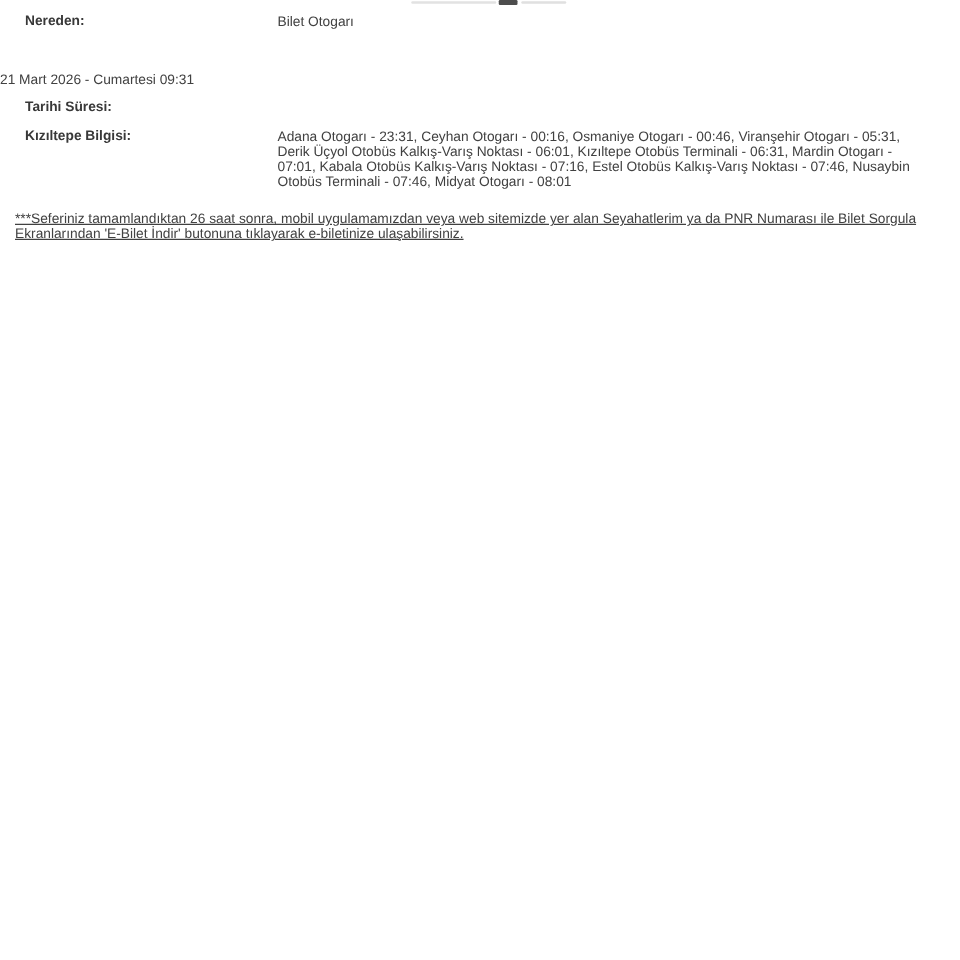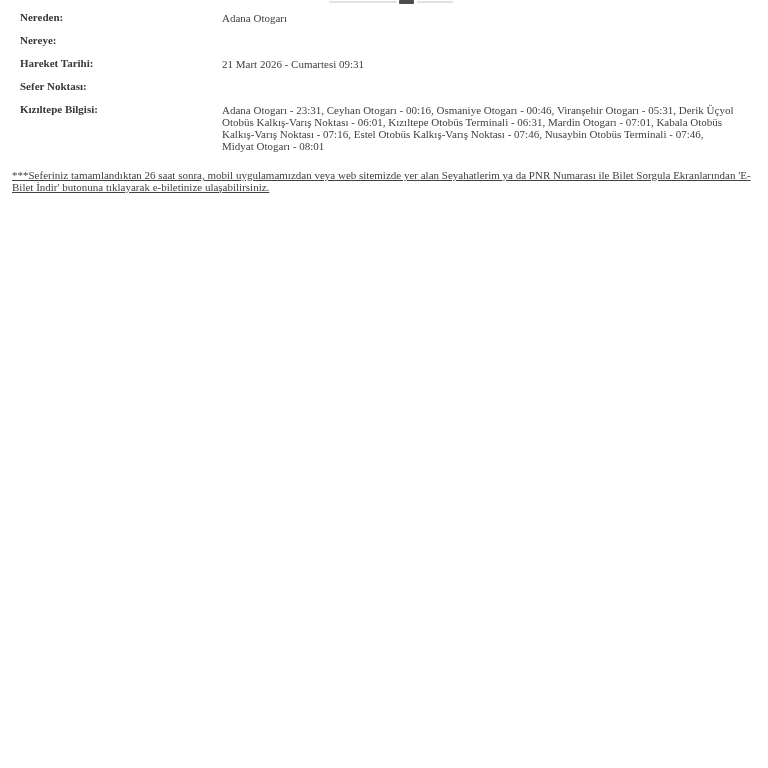--- a/index.html
+++ b/index.html
@@ -1,15 +1,15 @@
 <!DOCTYPE html>
 <html><head>
 <meta charset="utf-8">
 <style>
-  * { margin: 0; padding: 0; box-sizing: border-box; font-family: Liberation Serif, serif; }
+  * { margin: 0; padding: 0; box-sizing: border-box; }
   html, body { width: 768px; height: 768px; }
   body {
     background: #ffffff;
     font-family: "Liberation Sans", sans-serif;
     font-size: 11px;
     color: #3e3e3e;
     position: relative;
     overflow: hidden;
   }
 
@@ -51,31 +51,29 @@
 
   <div class="title-remnant">
     <div class="remnant-light-left"></div>
     <div class="remnant-dark"></div>
     <div class="remnant-light-right"></div>
   </div>
 
   <div class="details">
     <div class="detail-row">
       <div class="detail-label">Nereden:</div>
-      <div class="detail-value">Adana Otogarı</div>
+      <div class="detail-value">Bilet Otogarı</div>
     </div>
     <div class="detail-row">
-      <div class="detail-label">Nereye:</div>
     </div>
     <div class="detail-row">
-      <div class="detail-label">Hareket Tarihi:</div>
       <div class="detail-value">21 Mart 2026 - Cumartesi 09:31</div>
     </div>
     <div class="detail-row">
-      <div class="detail-label">Sefer Noktası:</div>
+      <div class="detail-label">Tarihi Süresi:</div>
     </div>
     <div class="detail-row">
       <div class="detail-label">Kızıltepe Bilgisi:</div>
       <div class="detail-value">Adana Otogarı - 23:31, Ceyhan Otogarı - 00:16, Osmaniye Otogarı - 00:46, Viranşehir Otogarı - 05:31, Derik Üçyol Otobüs Kalkış-Varış Noktası - 06:01, Kızıltepe Otobüs Terminali - 06:31, Mardin Otogarı - 07:01, Kabala Otobüs Kalkış-Varış Noktası - 07:16, Estel Otobüs Kalkış-Varış Noktası - 07:46, Nusaybin Otobüs Terminali - 07:46, Midyat Otogarı - 08:01</div>
     </div>
   </div>
 
   <div class="footnotes">
     <p class="footnote">***Seferiniz tamamlandıktan 26 saat sonra, mobil uygulamamızdan veya web sitemizde yer alan Seyahatlerim ya da PNR Numarası ile Bilet Sorgula Ekranlarından 'E-Bilet İndir' butonuna tıklayarak e-biletinize ulaşabilirsiniz.</p>
   </div>

